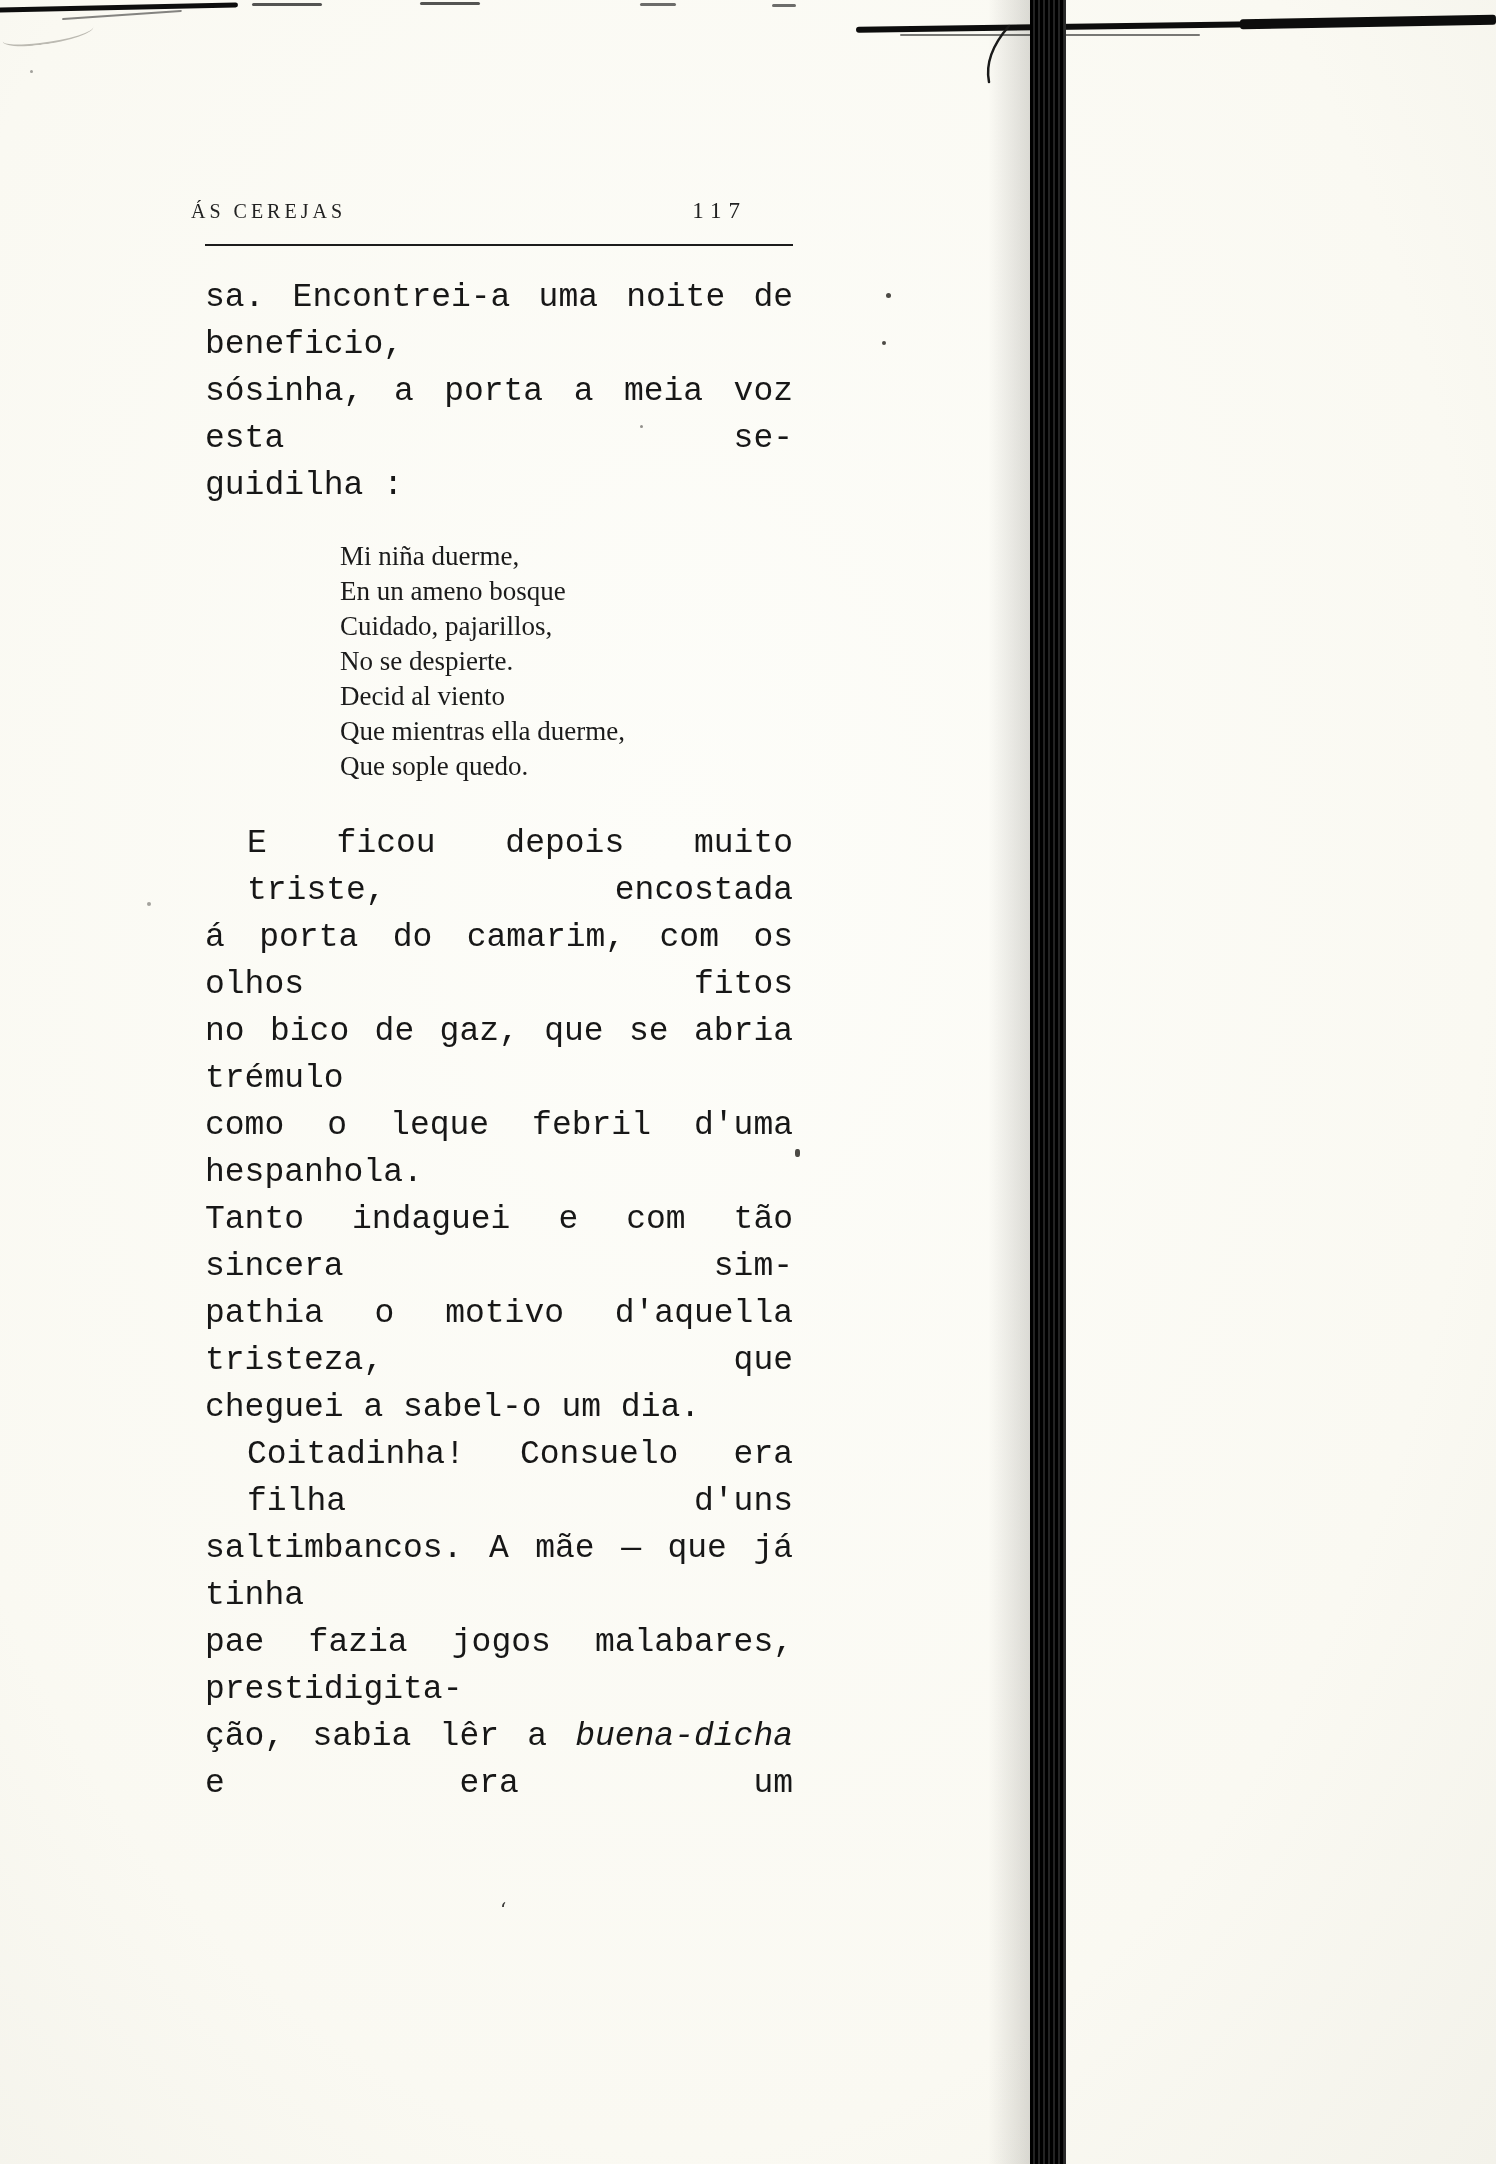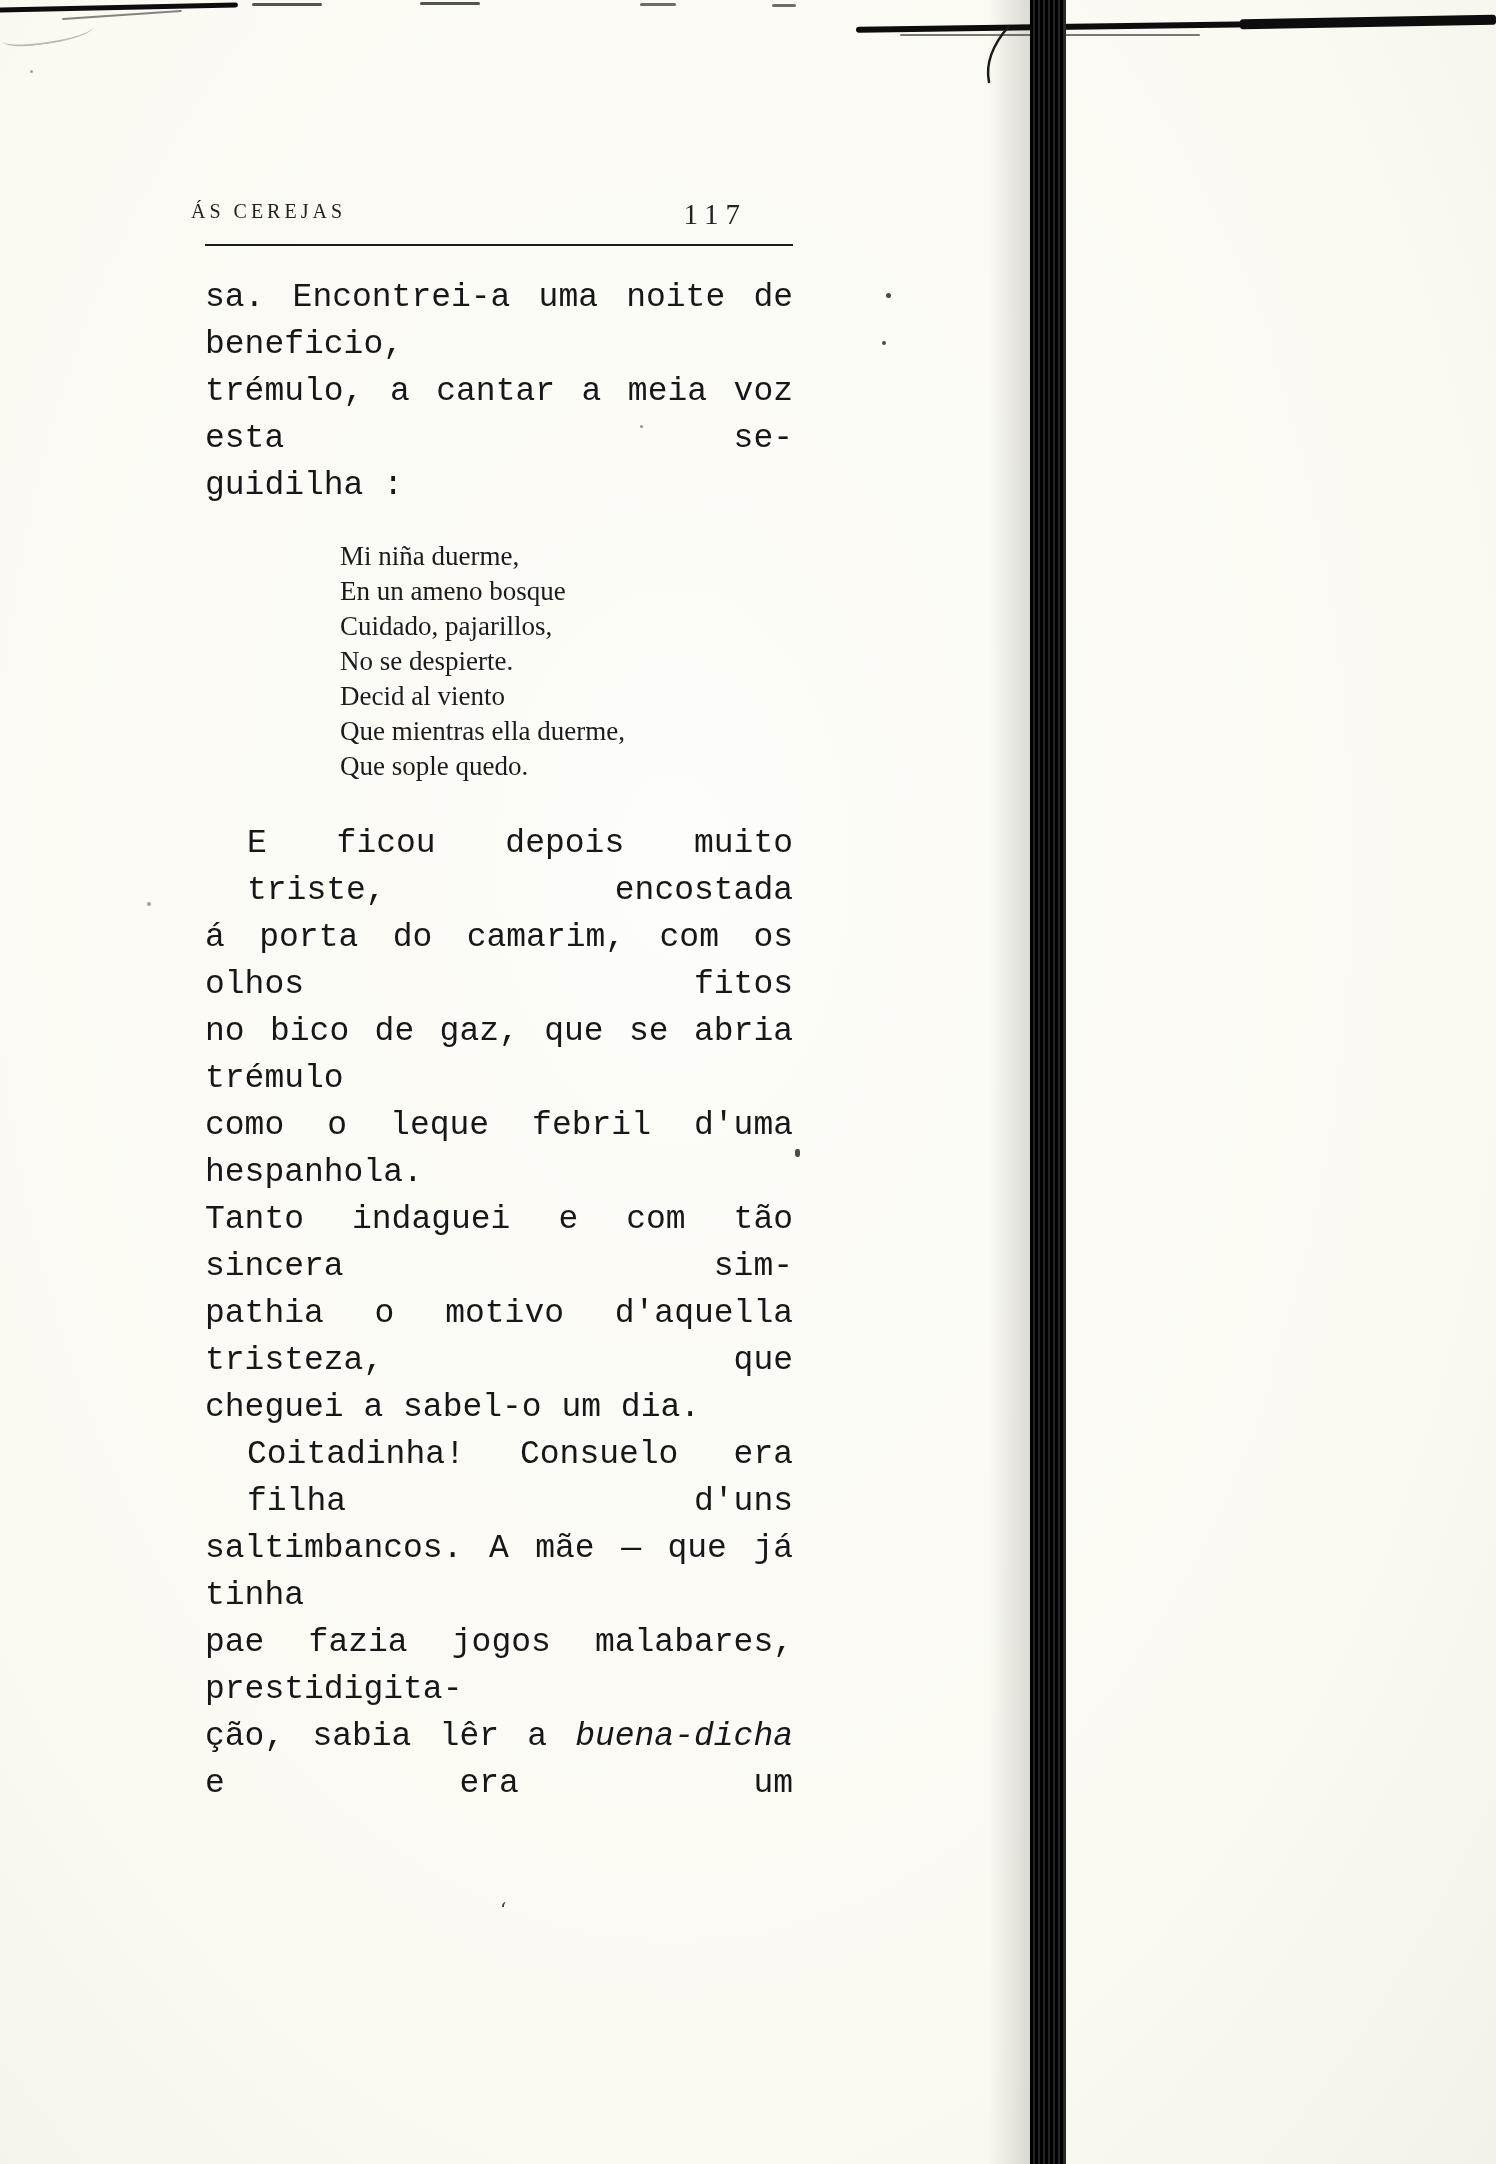--- a/index.html
+++ b/index.html
@@ -14,21 +14,21 @@
   }
   .column{position:absolute;left:205px;top:200px;width:588px;}
   .running-head{position:relative;height:32px;}
   .head-title{
     position:absolute;left:12px;right:0;text-align:left;
     transform:translateX(-26px);
     font-size:20px;letter-spacing:4px;color:#222;
   }
   .page-num{
     position:absolute;right:46px;top:-2px;
-    font-size:29px;letter-spacing:7px;color:#222;
+    font-size:23px;letter-spacing:7px;color:#222;
   }
   .head-rule{border:0;border-top:2px solid #1c1c1c;margin:12px 0 0 0;}
   .body-text{margin-top:28px;font-size:33px;line-height:47px;}
   .line{width:100%;font-family:Liberation Mono, monospace;}
   .j{text-align:justify;text-align-last:justify;}
   .indent{padding-left:42px;box-sizing:border-box;}
   .verse{margin:30px 0 36px 135px;font-size:27px;line-height:35px;color:#1b1b1b;}
   .vline{white-space:nowrap;}
   em.old-italic{font-style:italic;}
   
@@ -91,21 +91,21 @@
     <div class="running-head">
       <div class="head-title">ÁS CEREJAS</div>
       <div class="page-num">117</div>
     </div>
     <hr class="head-rule">
 
     <div class="body-text">
 
       <div>
         <div class="line j">sa. Encontrei-a uma noite de beneficio,</div>
-        <div class="line j">trémulo, a cantar a meia voz esta se-</div>
+        <div class="line j">sósinha, a porta a meia voz esta se-</div>
         <div class="line">guidilha :</div>
       </div>
 
       <div class="verse">
         <div class="vline">Mi niña duerme,</div>
         <div class="vline">En un ameno bosque</div>
         <div class="vline">Cuidado, pajarillos,</div>
         <div class="vline">No se despierte.</div>
         <div class="vline">Decid al viento</div>
         <div class="vline">Que mientras ella duerme,</div>

